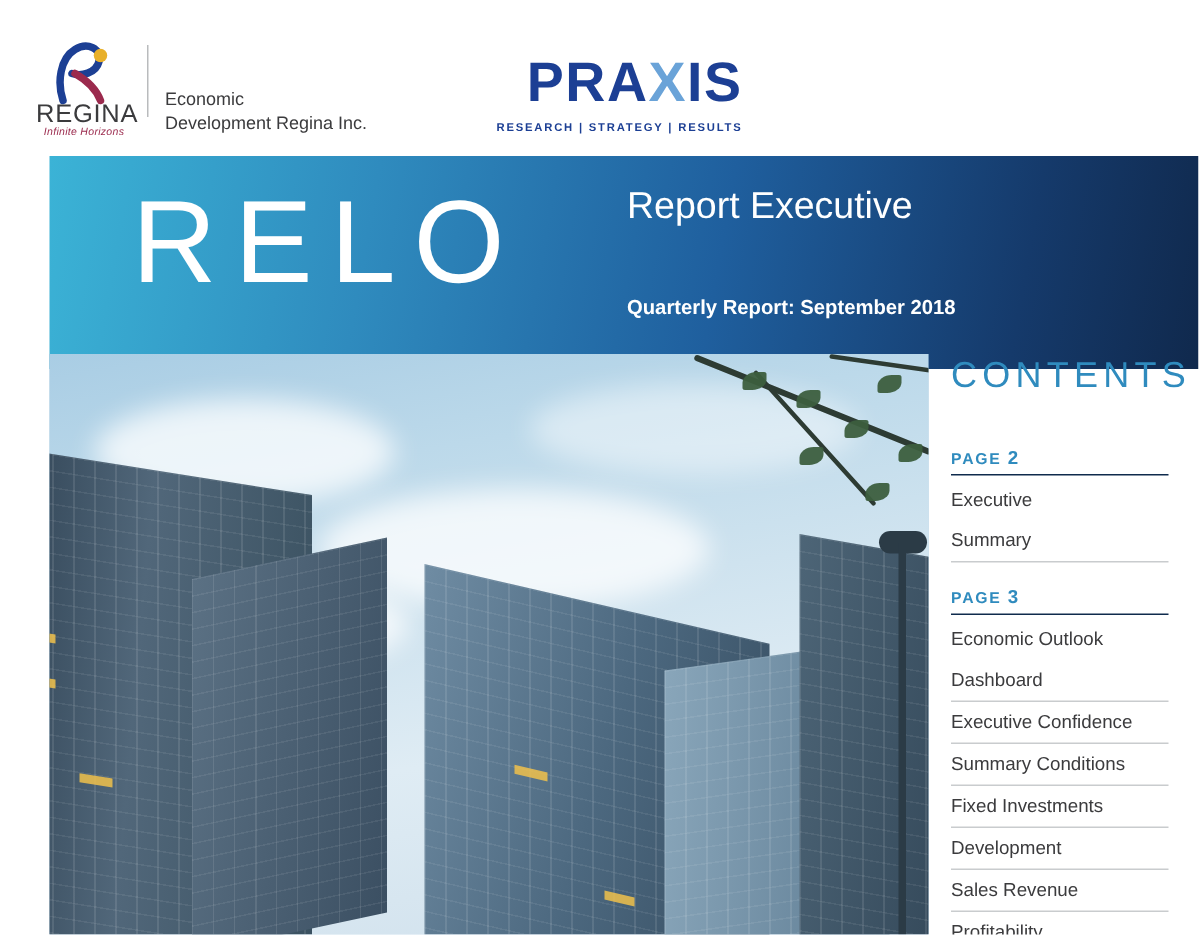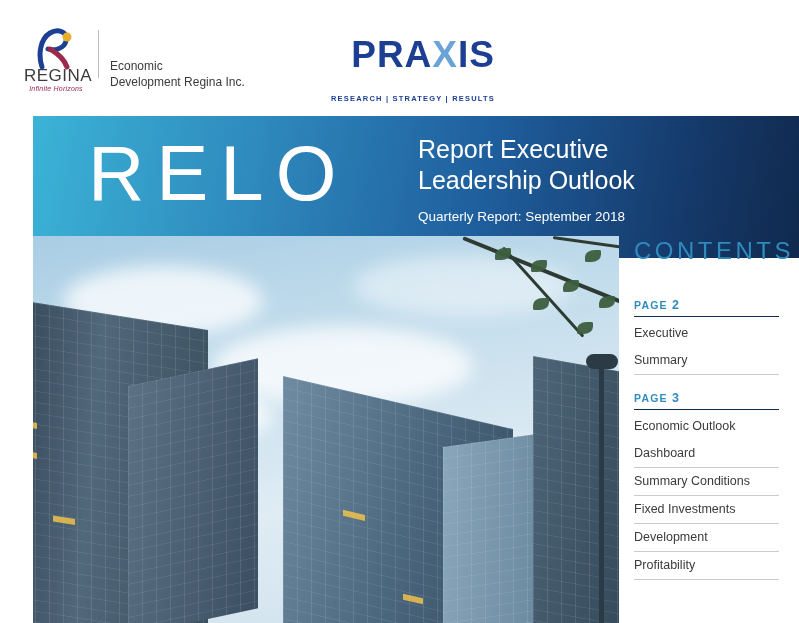--- a/index.html
+++ b/index.html
@@ -90,32 +90,32 @@
     font-weight: bold;
     letter-spacing: 1px;
     color: #1c3f94;
     line-height: 38px;
     font-family: "Liberation Sans", sans-serif;
   }
   .praxis-word .x {
     color: #6aa3d8;
   }
   .praxis-sub {
-    margin-top: 20px;
+    margin-top: 6px;
     font-size: 7.5px;
     letter-spacing: 1.2px;
     color: #1c3f94;
     font-weight: bold;
   }
 
   
   .banner {
     position: absolute;
     left: 33px;
-    top: 116px;
+    top: 104px;
     width: 766px;
     height: 142px;
     background: linear-gradient(100deg, #3bb3d6 0%, #2f8bbe 28%, #1f5f9e 58%, #153a6b 84%, #10294d 100%);
     overflow: hidden;
   }
   .relo {
     position: absolute;
     left: 55px;
     top: 12px;
     font-size: 78px;
@@ -133,21 +133,21 @@
     font-size: 25px;
     line-height: 31px;
     font-weight: normal;
   }
   .banner-sub {
     position: absolute;
     left: 385px;
     top: 93px;
     color: #ffffff;
     font-size: 13.5px;
-    font-weight: normal;
+    font-weight: bold;
   }
 
   
   .photo {
     position: absolute;
     left: 33px;
     top: 236px;
     width: 586px;
     height: 387px;
     overflow: hidden;
@@ -338,21 +338,20 @@
     <div class="praxis-logo">
       <div class="praxis-word"><span>PRA</span><span class="x">X</span><span>IS</span></div>
       <div class="praxis-sub">RESEARCH | STRATEGY | RESULTS</div>
     </div>
   </div>
 
   <div class="banner">
     <div class="relo">RELO</div>
     <div class="banner-title">
       <div>Report Executive</div>
-      <div>Leadership Outlook</div>
     </div>
     <div class="banner-sub">Quarterly Report: September 2018</div>
   </div>
 
   <div class="photo">
     <div class="sky"></div>
     <div class="cloud c1"></div>
     <div class="cloud c2"></div>
     <div class="cloud c3"></div>
     <div class="cloud c4"></div>
@@ -413,20 +412,22 @@
     </div>
 
     <div>
       <div class="page-label">
         <span>PAGE</span>
         <span class="num">3</span>
       </div>
       <div class="rule"></div>
       <div class="toc-entry toc-first">Economic Outlook</div>
       <div class="toc-entry">Dashboard</div>
+      <div class="toc-entry">Executive Confidence</div>
       <div class="toc-entry">Summary Conditions</div>
       <div class="toc-entry">Fixed Investments</div>
       <div class="toc-entry">Development</div>
+      <div class="toc-entry">Sales Revenue</div>
       <div class="toc-entry">Profitability</div>
     </div>
   </div>
 
 </div>
 
 </body></html>

